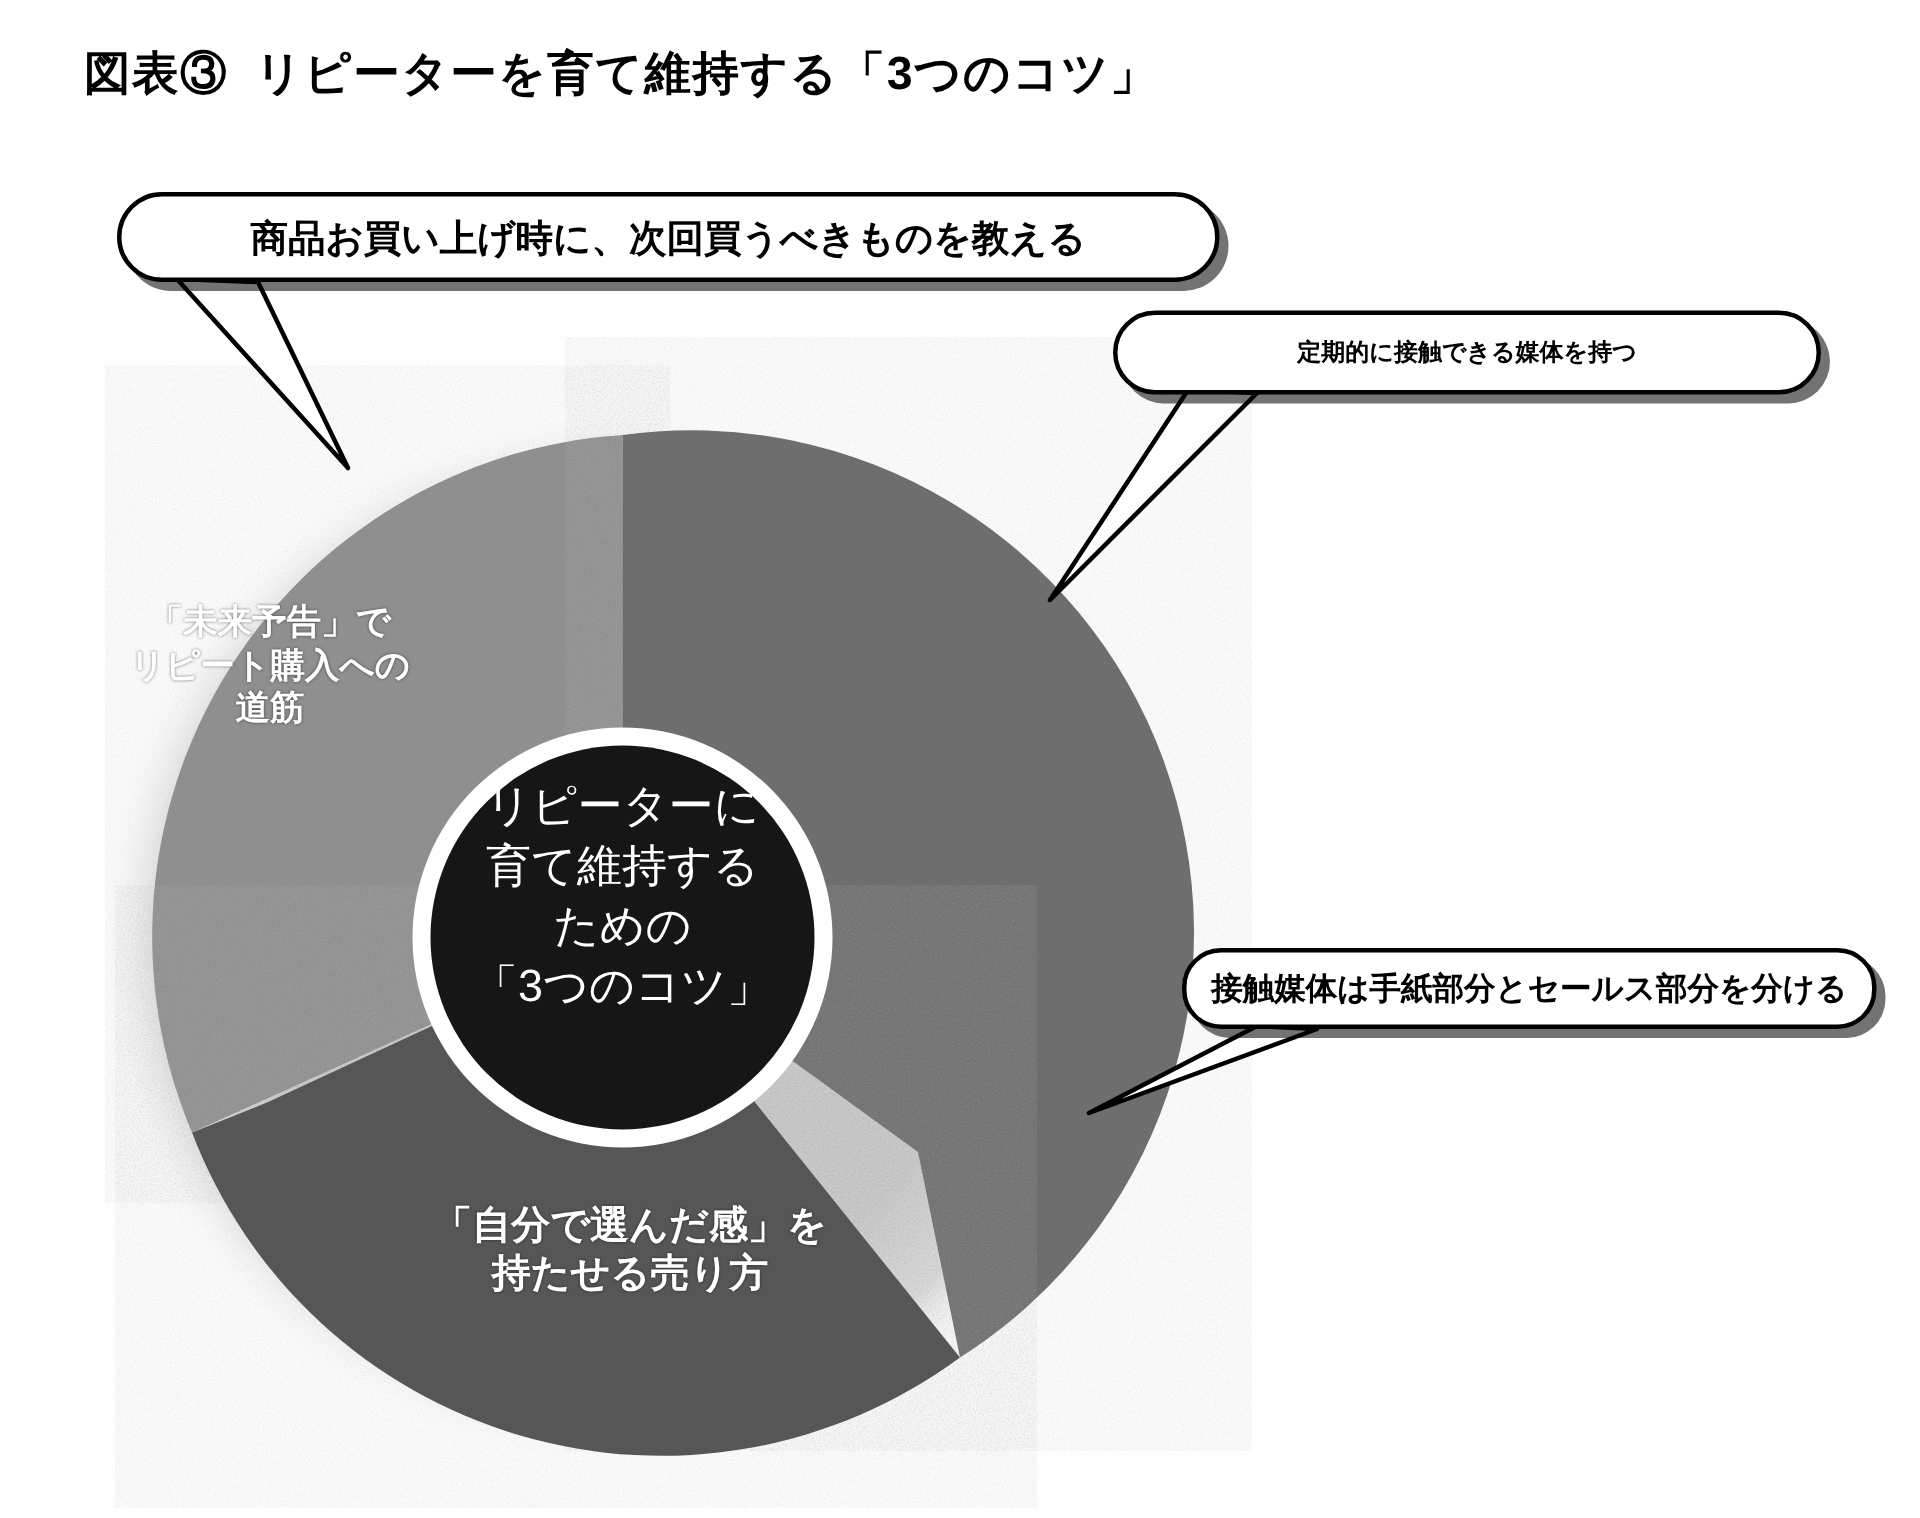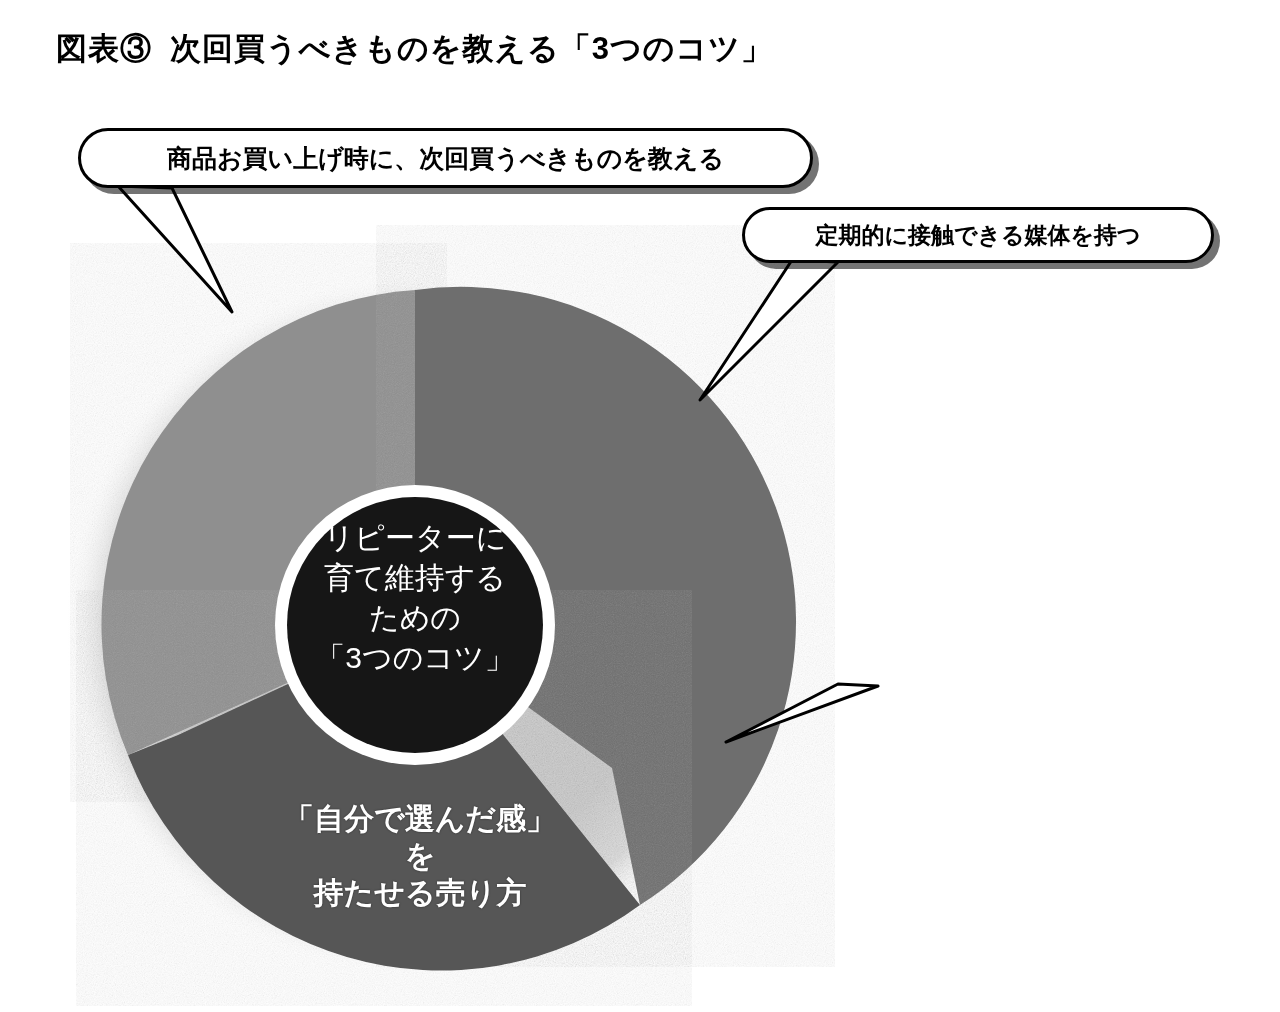--- a/index.html
+++ b/index.html
@@ -65,21 +65,21 @@
   #seg-label-loose {
     left: 470px;
     top: 385px;
     width: 250px;
     font-size: 23px;
   }
   #seg-label-self {
     left: 270px;
     top: 800px;
     width: 300px;
-    font-size: 30px;
+    font-size: 26px;
   }
   #center-label {
     position: absolute;
     left: 290px;
     top: 518px;
     width: 250px;
     text-align: center;
     color: #ffffff;
     font-size: 30px;
     line-height: 1.33;
@@ -108,39 +108,39 @@
     height: 60px;
     font-size: 25px;
     border-radius: 30px;
     padding: 0 26px;
   }
   #callout-2 {
     left: 742px;
     top: 207px;
     width: 472px;
     height: 56px;
-    font-size: 23px;
+    font-size: 16px;
     border-radius: 28px;
     padding: 0 22px;
   }
   #callout-3 {
     left: 788px;
     top: 632px;
     width: 463px;
     height: 54px;
     font-size: 21px;
     border-radius: 26px;
     padding: 0 18px;
   }
 </style>
 </head>
 <body>
 
 <div id="figure-title">
-  <span class="title-num">図表③</span><span>次回買うべきものを教える「3つのコツ」</span>
+  <span class="title-num">図表③</span><span>リピーターを育て維持する「3つのコツ」</span>
 </div>
 
 <div id="diagram-stage">
 
   <svg id="diagram-svg" width="1280" height="1012" viewBox="0 0 1280 1012">
     <defs>
       <radialGradient id="haloGrad" cx="50%" cy="50%" r="50%">
         <stop offset="70%" stop-color="#c8c8c8" stop-opacity="1"></stop>
         <stop offset="88%" stop-color="#d4d4d4" stop-opacity="0.85"></stop>
         <stop offset="100%" stop-color="#ffffff" stop-opacity="0"></stop>
@@ -176,28 +176,32 @@
 
     <circle cx="415" cy="625" r="140" fill="#ffffff"></circle>
 
     <circle cx="415" cy="625" r="128" fill="#161616"></circle>
 
     <path fill="#ffffff" stroke="#000000" stroke-width="3" stroke-linejoin="round" d="M 118 186 L 232 312 L 172 188 Z"></path>
     <path fill="#ffffff" stroke="#000000" stroke-width="3" stroke-linejoin="round" d="M 792 260 L 700 400 L 838 262 Z"></path>
     <path fill="#ffffff" stroke="#000000" stroke-width="3" stroke-linejoin="round" d="M 838 684 L 726 742 L 878 686 Z"></path>
   </svg>
 
+  <div class="seg-label" id="seg-label-future">「未来予告」で
+リピート購入への
+道筋</div>
 
 
   <div class="seg-label" id="seg-label-self">「自分で選んだ感」を
 持たせる売り方</div>
 
   <div id="center-label">リピーターに
 育て維持する
 ための
 「3つのコツ」</div>
 
   <div class="callout" id="callout-1">商品お買い上げ時に、次回買うべきものを教える</div>
 
   <div class="callout" id="callout-2">定期的に接触できる媒体を持つ</div>
 
+  <div class="callout" id="callout-3">接触媒体は手紙部分とセールス部分を分ける</div>
 
 </div>
 
 </body></html>

